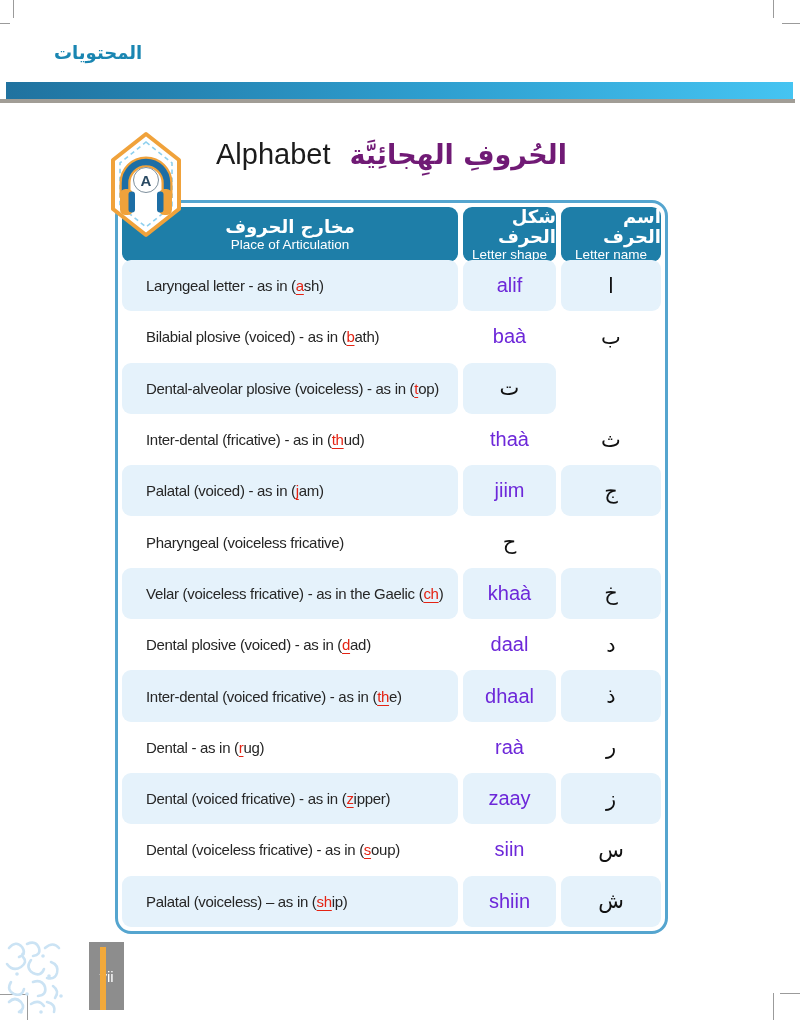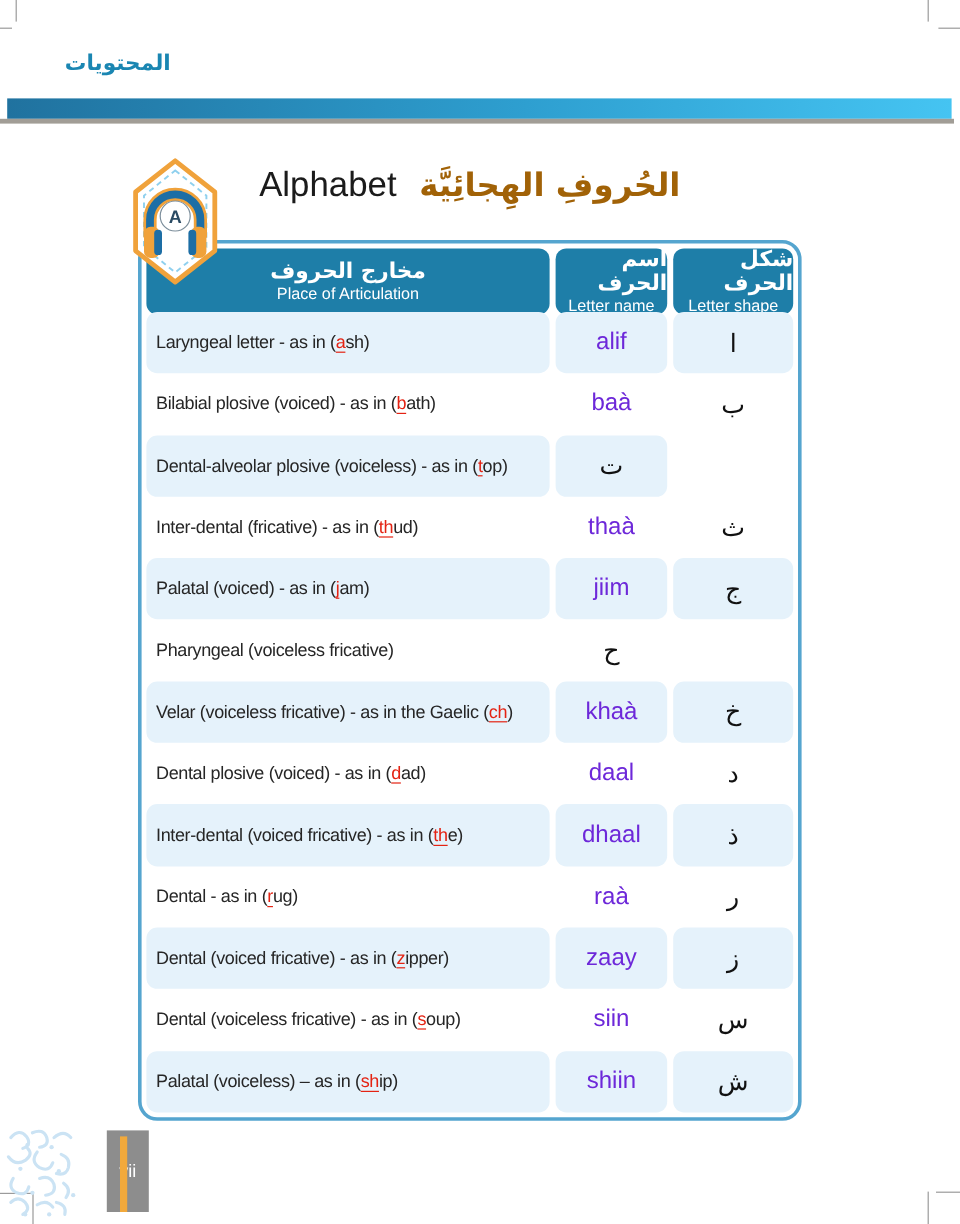--- a/index.html
+++ b/index.html
@@ -13,37 +13,37 @@
   .contents-heading{position:absolute;left:54px;top:42px;font-family:"DejaVu Sans",sans-serif;
         font-weight:bold;font-size:18px;color:#1a86b2;direction:rtl;}
   .gradient-bar{position:absolute;left:6px;top:82px;width:787px;height:17px;
         background:linear-gradient(to right,#20729f 0%,#2e9fd0 55%,#45c4f2 100%);}
   .gray-rule{position:absolute;left:0;top:99px;width:795px;height:4px;background:#a19d96;}
 
   
   .title-row{position:absolute;left:115px;top:138px;width:553px;display:flex;
         justify-content:center;align-items:baseline;gap:19px;}
   .title-en{font-size:29px;color:#1b1b1b;}
-  .title-ar{font-family:"DejaVu Sans",sans-serif;font-size:27px;font-weight:bold;color:#a16207;direction:rtl;}
+  .title-ar{font-family:"DejaVu Sans",sans-serif;font-size:27px;font-weight:bold;color:#701a75;direction:rtl;}
 
   
   .audio-badge{position:absolute;left:109px;top:131px;z-index:5;}
 
   
   .alpha-table{position:absolute;left:115px;top:200px;width:553px;box-sizing:border-box;
         border:3px solid #55a5cf;border-radius:16px;background:#fff;padding:4px;}
   .t-header{display:grid;grid-template-columns:1fr 93px 100px;gap:5px;height:50px;margin-bottom:3px;}
   .h-cell{background:#1e7ea8;border-radius:9px;color:#fff;display:flex;flex-direction:column;
         align-items:center;justify-content:center;line-height:1.12;}
   .h-ar{font-family:"DejaVu Sans",sans-serif;font-size:18px;font-weight:bold;direction:rtl;}
   .h-en{font-size:13.5px;}
   .t-row{display:grid;grid-template-columns:1fr 93px 100px;gap:5px;height:51.3px;}
   .t-row .cell{display:flex;align-items:center;background:transparent;}
   .t-row.shade .cell{background:#e5f2fb;border-radius:9px;}
-  .cell.art{padding-left:8px;font-size:15px;letter-spacing:-0.3px;color:#262626;white-space:nowrap;}
+  .cell.art{padding-left:24px;font-size:15px;letter-spacing:-0.3px;color:#262626;white-space:nowrap;}
   .cell.nm{justify-content:center;font-size:20px;color:#6d28d9;}
   .cell.shp{justify-content:center;font-family:"DejaVu Sans",sans-serif;font-size:21px;color:#111;}
   .seg-red{color:#e42313;text-decoration:underline;text-underline-offset:3px;}
   .seg-underline{text-underline-offset:3px;}
 
   
   .ornament{position:absolute;left:3px;top:938px;}
   .page-tab{position:absolute;left:65px;top:942px;width:35px;height:68px;background:#8d8d8d;
         display:flex;align-items:center;justify-content:center;color:#fff;font-size:15px;margin-left:24px;}
   .orange-strip{position:absolute;left:100px;top:947px;width:6px;height:63px;background:#f2a93b;}
@@ -86,26 +86,26 @@
     </svg>
   </div>
 
   <div class="alpha-table">
     <div class="t-header" id="tableHeader">
         <div class="h-cell">
           <div class="h-ar">مخارج الحروف</div>
           <div class="h-en">Place of Articulation</div>
         </div>
         <div class="h-cell">
+          <div class="h-ar">شكل الحرف</div>
+          <div class="h-en">Letter shape</div>
+        </div>
+        <div class="h-cell">
           <div class="h-ar">اسم الحرف</div>
           <div class="h-en">Letter name</div>
-        </div>
-        <div class="h-cell">
-          <div class="h-ar">شكل الحرف</div>
-          <div class="h-en">Letter shape</div>
         </div>
       </div>
     <div id="tableBody">
         <div class="t-row shade">
           <div class="cell art">
             <span>Laryngeal letter - as in (</span>
             <span class="seg-red">a</span>
             <span>sh)</span>
           </div>
           <div class="cell nm">

